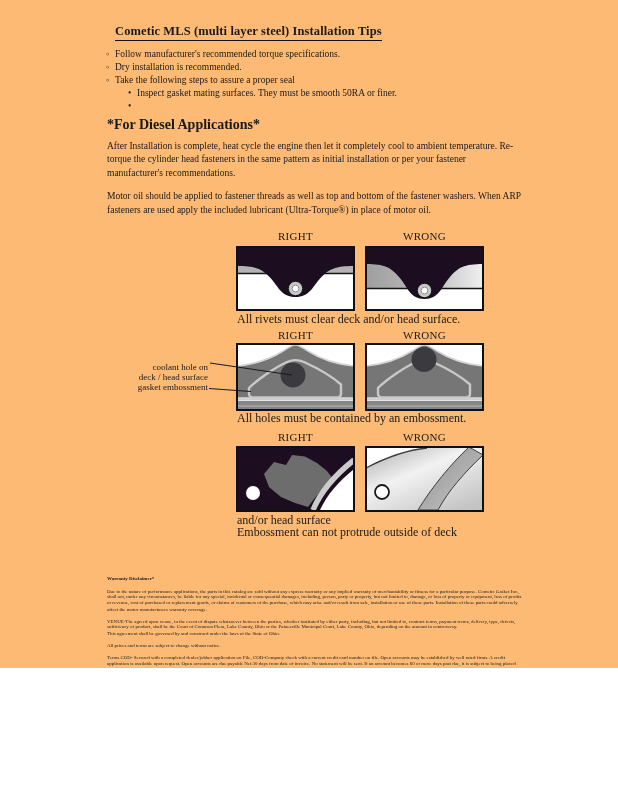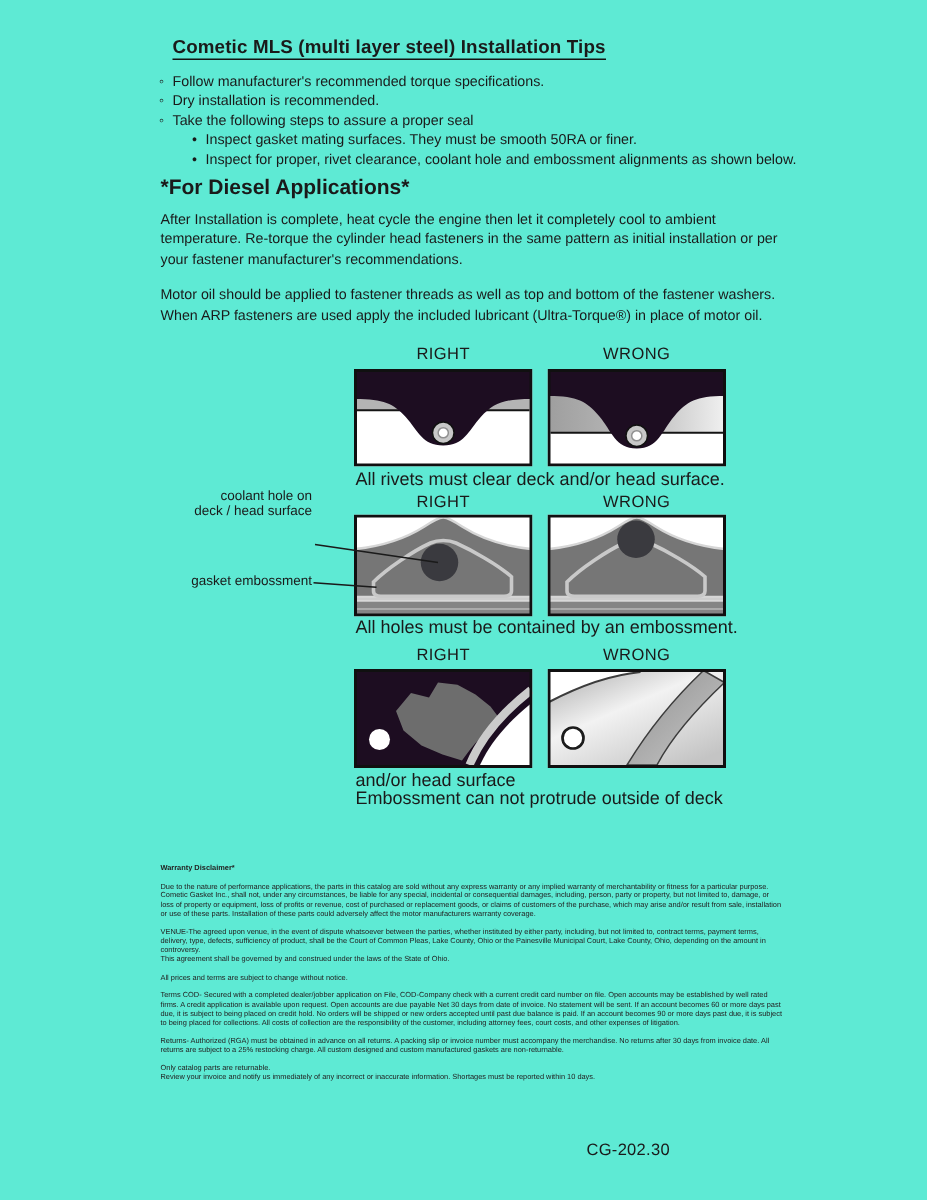--- a/index.html
+++ b/index.html
@@ -1,17 +1,17 @@
 <!DOCTYPE html>
 <html style="--ink: #1a1a1a; --gasket-dark: #1d0d21; --legal-ink: #222222;"><head>
 <meta charset="utf-8">
 <style>
   html,body{margin:0;padding:0;background:#ffffff;}
-  #page{position:relative;width:618px;height:800px;background:#5eead4;
-        font-family:Liberation Sans, sans-serif;color:var(--ink,#1a1a1a);overflow:hidden;}
+  #page{position:relative;width:618px;height:668px;background:#fdba74;
+        font-family:Liberation Serif, serif;color:var(--ink,#1a1a1a);overflow:hidden;}
 
   
   #title{position:absolute;left:115px;top:24px;font-size:12.5px;font-weight:bold;
          border-bottom:1.6px solid #111;padding-bottom:1px;letter-spacing:.1px;}
   #tips{position:absolute;left:106px;top:48px;width:444px;font-size:9.5px;line-height:13px;}
   .bullet{display:flex;}
   .bullet .marker{width:9px;flex:none;}
   .bullet.lv2{padding-left:22px;}
 
   
@@ -34,21 +34,21 @@
   #cap2{top:413px}
 
   #lbl-r3{left:236px;top:431px} #lbl-w3{left:365px;top:431px}
   #box-r3{left:236px;top:446px} #box-w3{left:365px;top:446px}
   #cap3{top:515px}
   #cap3 span{display:block;}
 
   
   .sideLabel{position:absolute;left:98px;width:110px;text-align:right;
              font-size:9px;line-height:10px;}
-  #lbl-coolant{top:325px;}
+  #lbl-coolant{top:362px;}
   #lbl-emboss{top:382px;}
   #leader-svg{position:absolute;left:100px;top:330px;}
 
   
   #legal{position:absolute;left:107px;top:576px;width:672px;
          transform:scale(0.617);transform-origin:0 0;
          font-size:8px;line-height:9.8px;color:var(--legal-ink,#222);}
   #legal p{margin:0 0 9.8px 0;}
   #legal p.tight{margin-bottom:0;}
   #legal p.bold{font-weight:bold;}
@@ -74,21 +74,20 @@
       <div class="bullet lv1">
         <span class="marker">◦</span>
         <span>Take the following steps to assure a proper seal</span>
       </div>
       <div class="bullet lv2">
         <span class="marker">•</span>
         <span>Inspect gasket mating surfaces.  They must be smooth 50RA or finer.</span>
       </div>
       <div class="bullet lv2">
         <span class="marker">•</span>
-        <span>Inspect for proper, rivet clearance, coolant hole and embossment alignments as shown below.</span>
       </div>
     </div>
 
   <div id="diesel">
     <h2>*For Diesel Applications*</h2>
     <div>
         <p>After Installation is complete, heat cycle the engine then let it completely cool to ambient temperature. Re-torque the cylinder head fasteners in the same pattern as initial installation or per your fastener manufacturer's recommendations.</p>
         <p>Motor oil should be applied to fastener threads as well as top and bottom of the fastener washers. When ARP fasteners are used apply the included lubricant (Ultra-Torque®) in place of motor oil.</p>
       </div>
   </div>

